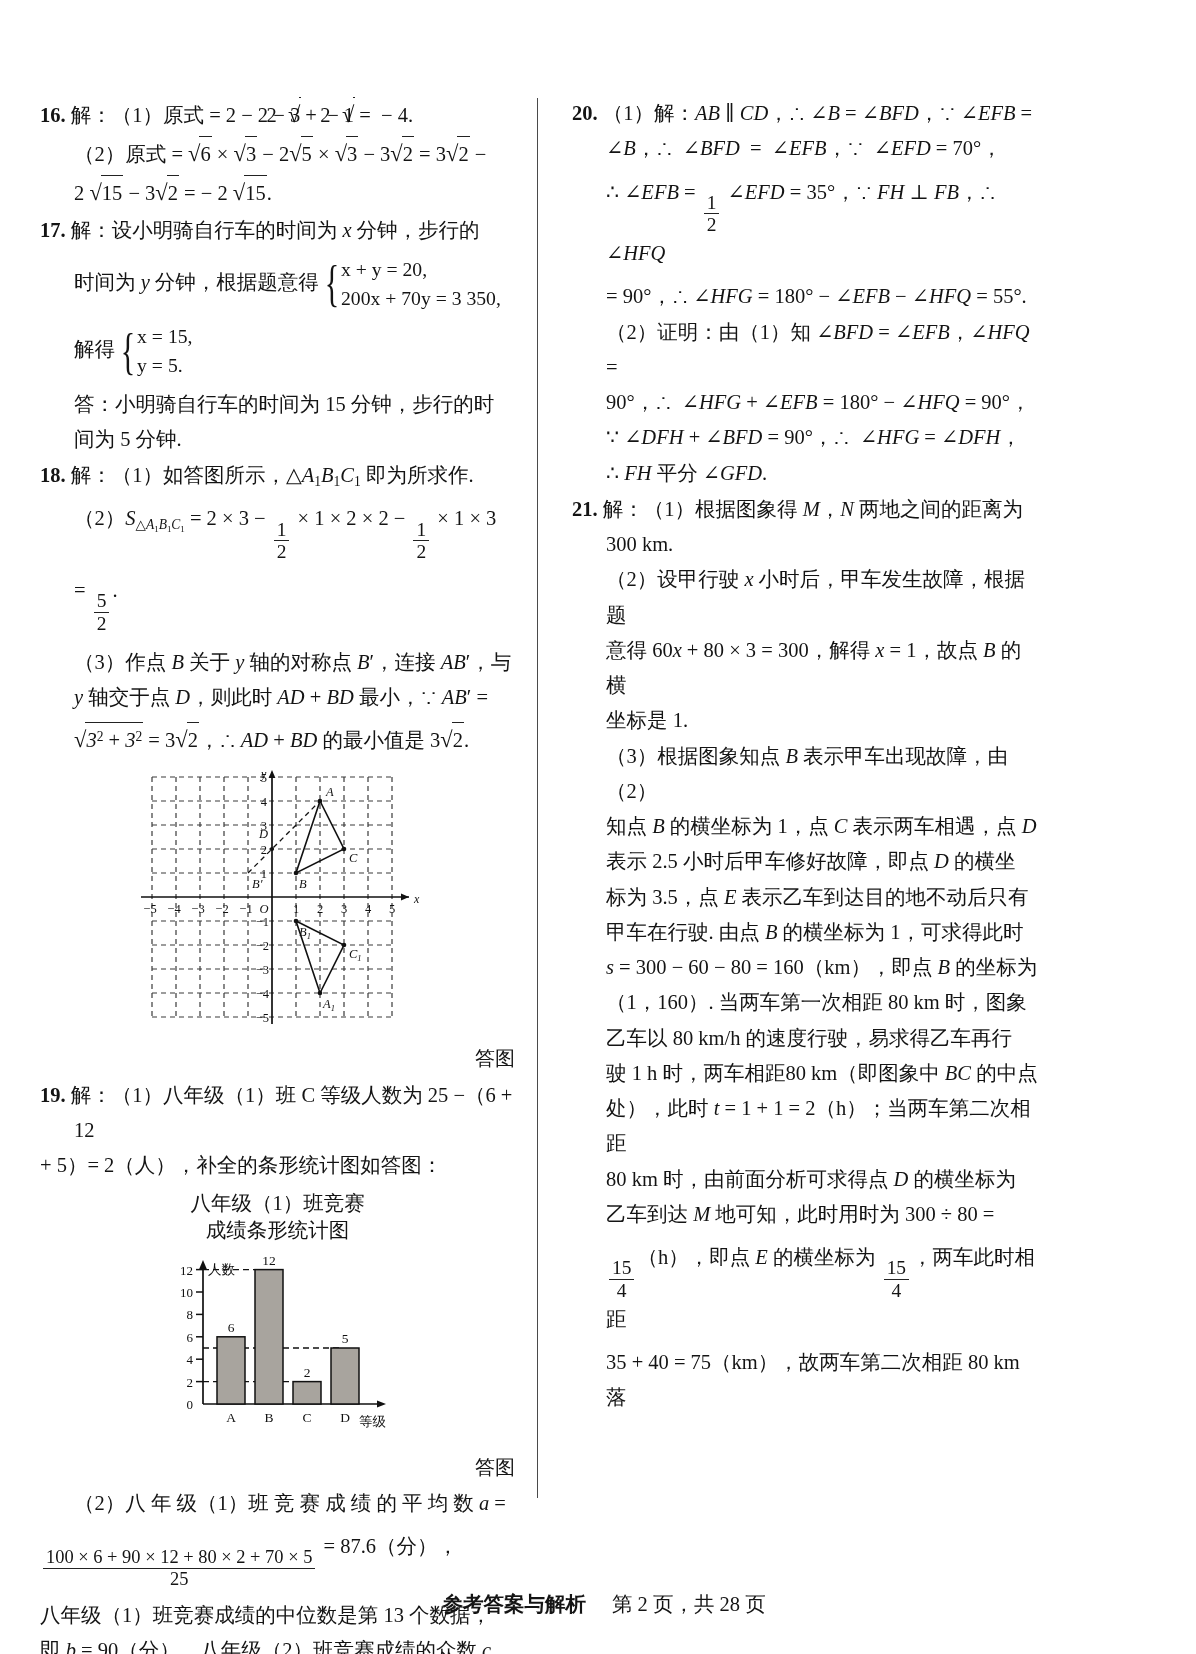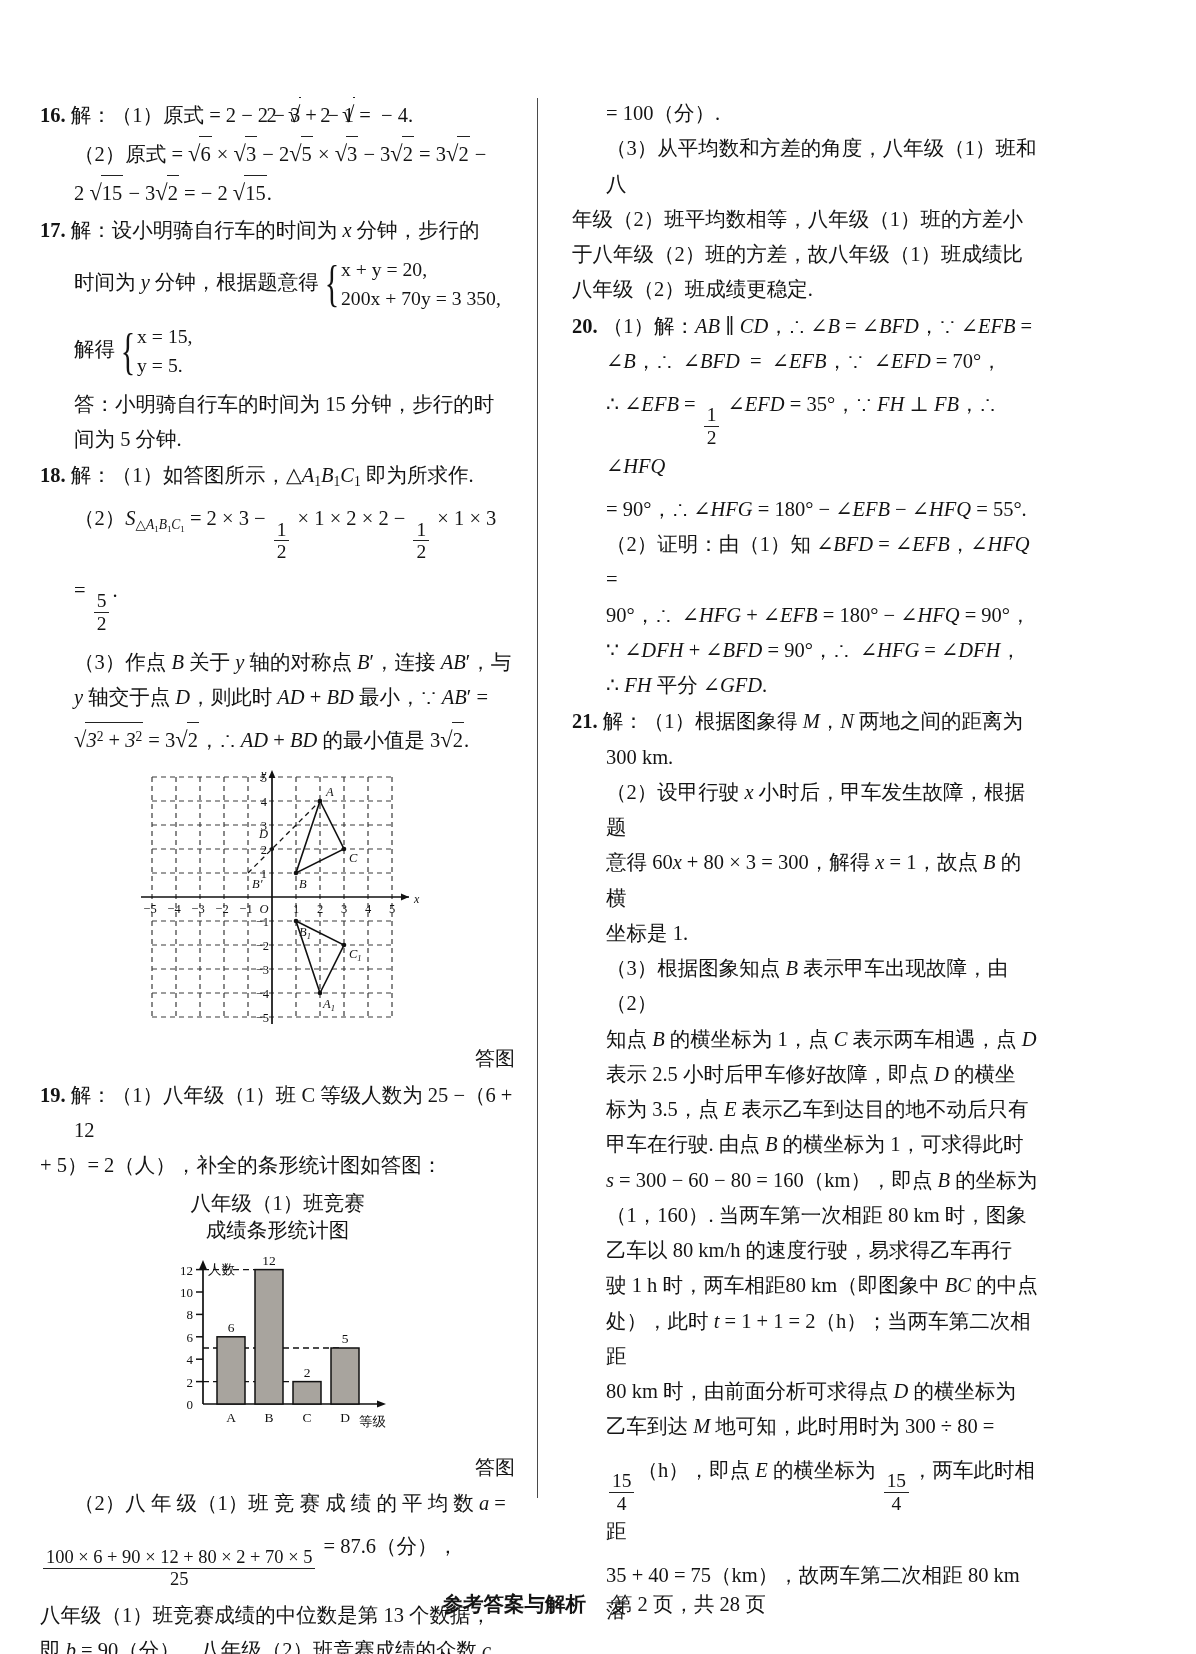--- a/index.html
+++ b/index.html
@@ -412,27 +412,20 @@
           即 <i>b</i> = 90（分），八年级（2）班竞赛成绩的众数 <i>c</i>
         </div>
       </div>
 
     </div>
 
     <div class="divider"></div>
 
     <div class="col col-right">
 
-      <div class="blk">
-        <div class="ln idt">= 100（分）.</div>
-        <div class="ln idt">（3）从平均数和方差的角度，八年级（1）班和八</div>
-        <div class="ln">年级（2）班平均数相等，八年级（1）班的方差小</div>
-        <div class="ln">于八年级（2）班的方差，故八年级（1）班成绩比</div>
-        <div class="ln">八年级（2）班成绩更稳定.</div>
-      </div>
 
       <div class="blk">
         <div class="ln hang">
           <span class="num">20.</span>
           （1）解：<i>AB</i> ∥ <i>CD</i>，∴ ∠<i>B</i> = ∠<i>BFD</i>，∵ ∠<i>EFB</i> =
         </div>
         <div class="ln idt">
           ∠<i>B</i>，∴ &nbsp;∠<i>BFD</i> &nbsp;= &nbsp;∠<i>EFB</i>，∵ &nbsp;∠<i>EFD</i> = 70°，
         </div>
         <div class="ln idt" style="padding-top:8px;">

